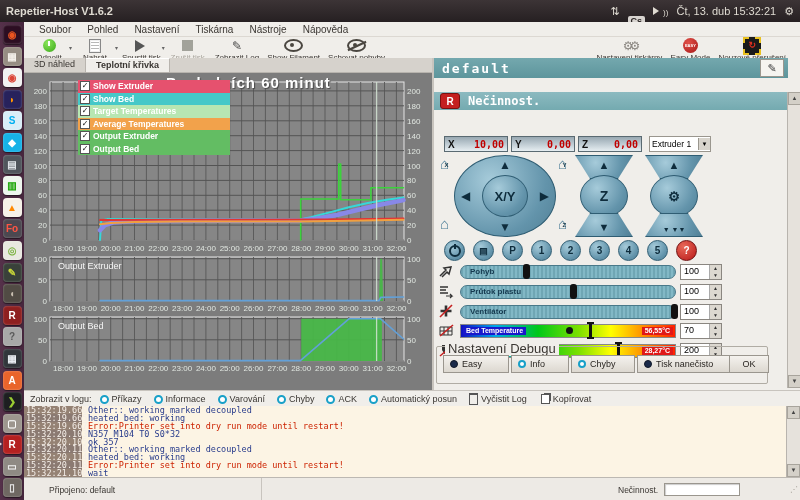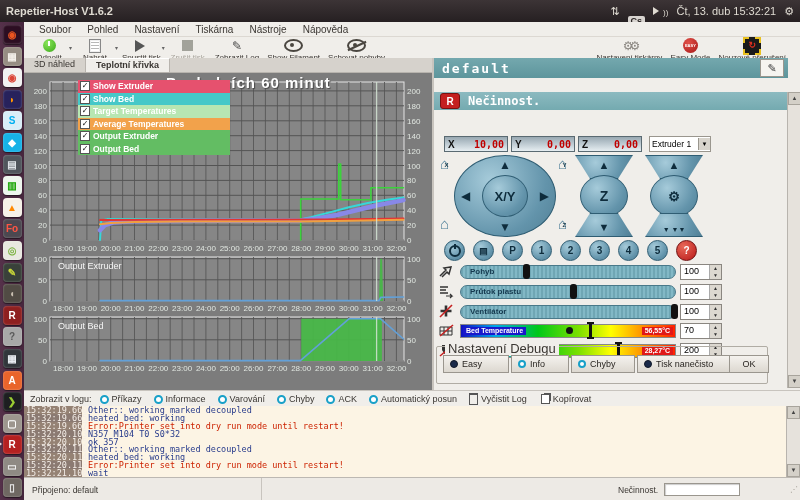--- a/index.html
+++ b/index.html
@@ -138,21 +138,21 @@
   #logrows{position:absolute;left:0;top:384px;width:776px;height:71px;background:#fcf4e4;overflow:hidden;}
   .lrow{display:flex;height:7.9px;font-family:"DejaVu Sans Mono",monospace;font-size:8.5px;line-height:8px;}
   .lrow .lt{width:56px;flex:none;background:#8b7a72;color:#f4eee8;padding-left:2px;}
   .lrow:nth-child(odd) .lt{background:#958274;}
   .lrow .lx{padding-left:6px;color:#283c8c;white-space:nowrap;}
   .lrow .lx.error{color:#cc2200;}
   #logscroll{position:absolute;right:0;top:0;width:13px;height:71px;background:#e6e2dc;border-left:1px solid #b8b4ae;}
   
   #statusbar{position:absolute;left:0;top:455px;width:776px;height:23px;background:#edeae5;border-top:1px solid #bcb8b2;display:flex;align-items:center;font-size:8.5px;color:#3a3632;}
   .sbseg{border-right:1px solid #c8c4be;height:100%;display:flex;align-items:center;box-sizing:border-box;}
-  #sb1{width:238px;padding-left:8px;}
+  #sb1{width:238px;padding-left:25px;}
   #sb2{flex:1;padding-left:30px;margin-top:44px;}
   #sb3{width:190px;padding-left:8px;gap:6px;}
   #sbbox{width:74px;height:11px;background:#fff;border:1px solid #9a968e;box-shadow:inset 1px 1px 1px #ccc;}
   .grip{margin-left:auto;margin-right:2px;color:#9a968e;font-size:8px;}
 </style>
 </head>
 <body>
 
 <div id="screen">
 

